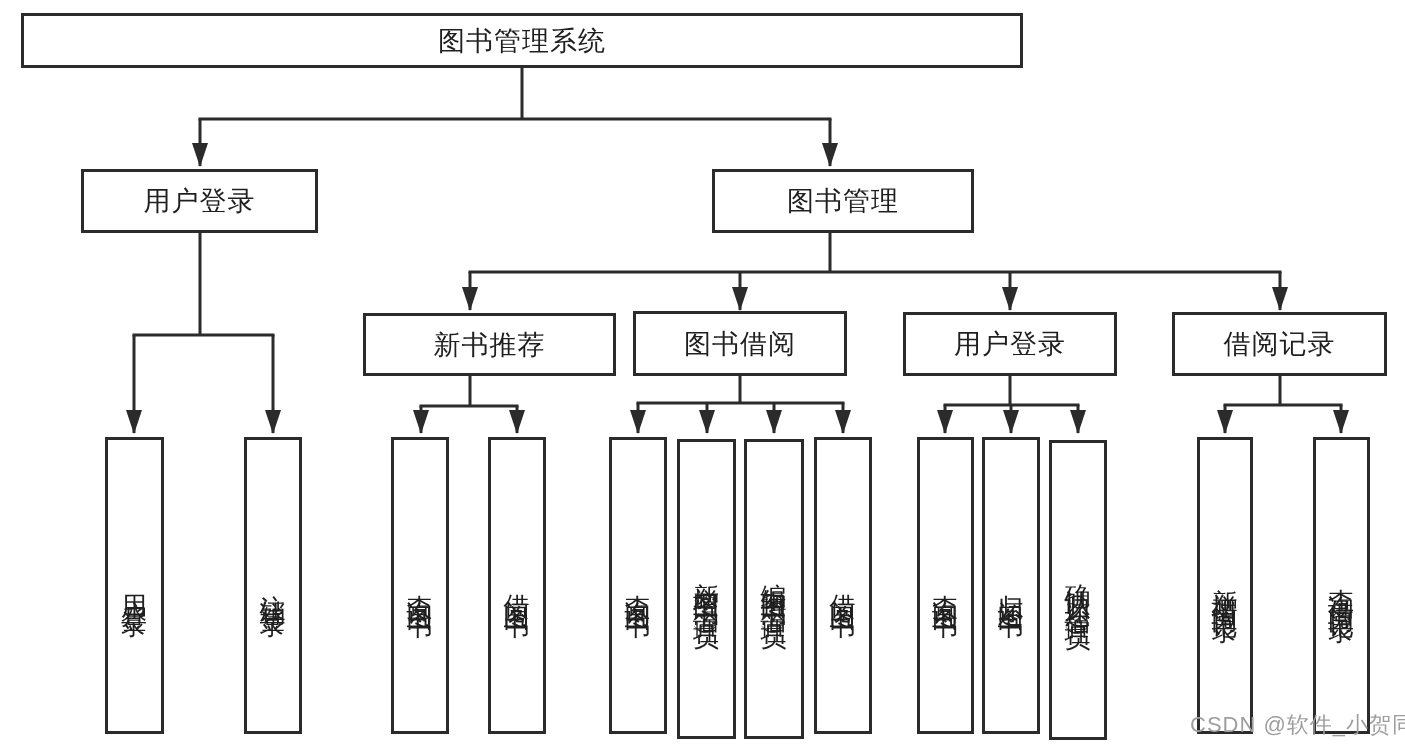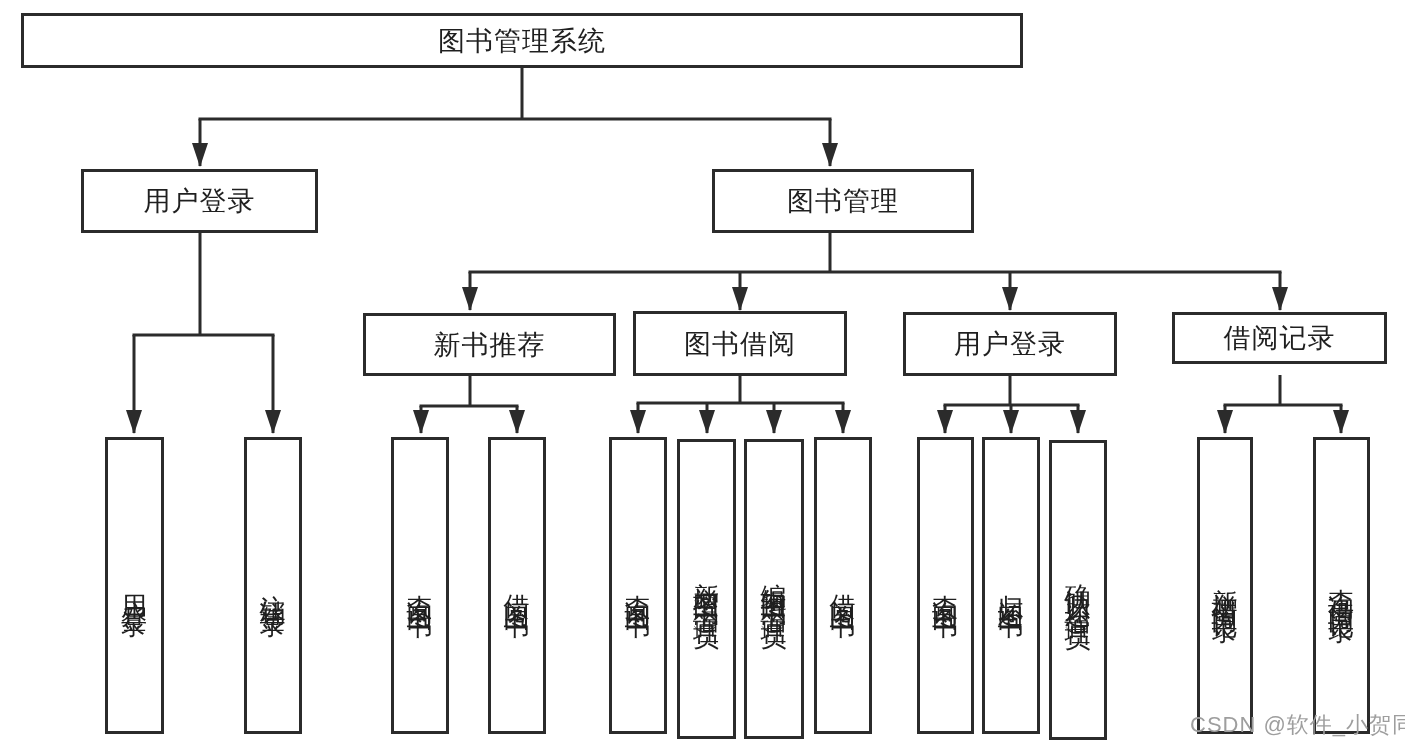--- a/index.html
+++ b/index.html
@@ -78,21 +78,21 @@
 
   <div class="node h" style="left:363px;top:313px;width:253px;height:63px">
     <span class="lbl">新书推荐</span>
   </div>
   <div class="node h" style="left:633px;top:311px;width:214px;height:65px">
     <span class="lbl">图书借阅</span>
   </div>
   <div class="node h" style="left:903px;top:312px;width:214px;height:64px">
     <span class="lbl">用户登录</span>
   </div>
-  <div class="node h" style="left:1172px;top:312px;width:215px;height:52px">
+  <div class="node h" style="left:1172px;top:312px;width:215px;height:64px">
     <span class="lbl">借阅记录</span>
   </div>
 
   <div class="node v" style="left:105px;top:437px;width:59px;height:297px">
     <span class="lbl">用户登录</span>
   </div>
   <div class="node v" style="left:244px;top:437px;width:58px;height:297px">
     <span class="lbl">注销登录</span>
   </div>
   <div class="node v" style="left:391px;top:437px;width:58px;height:297px">

